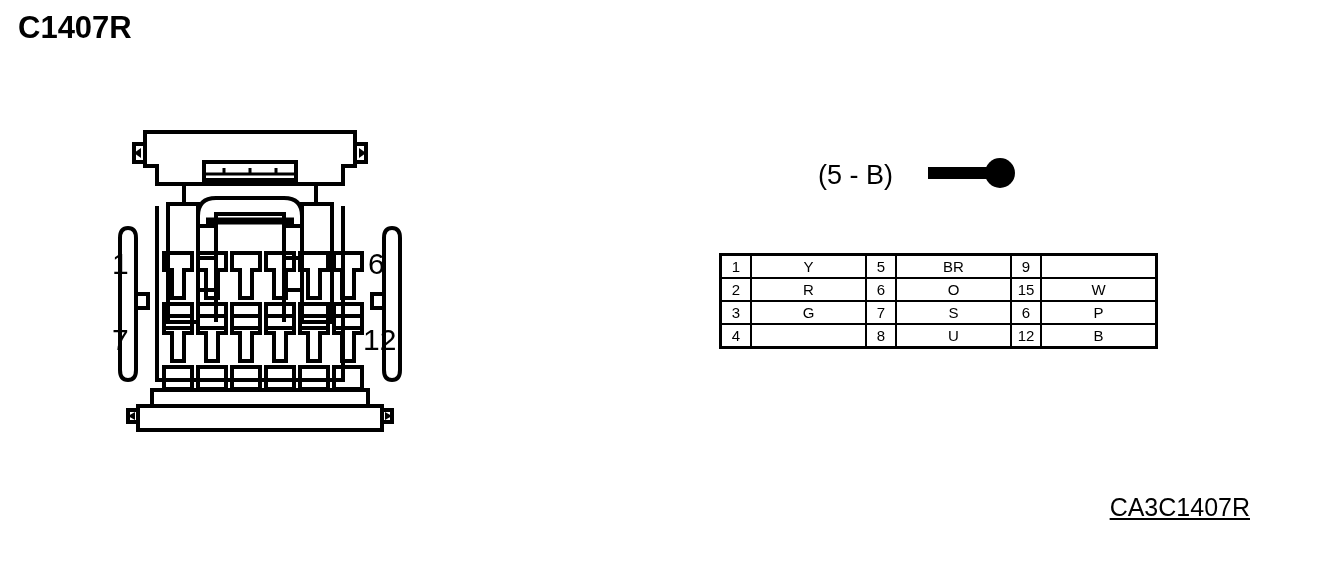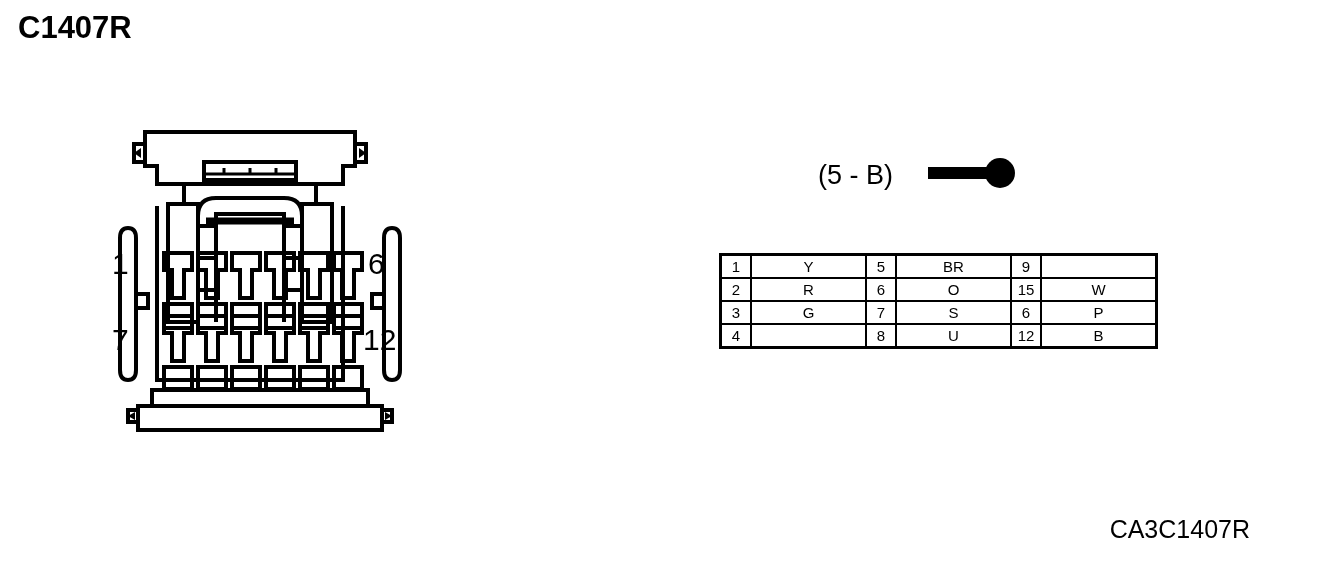--- a/index.html
+++ b/index.html
@@ -97,24 +97,25 @@
     line-height: 1;
     white-space: pre;
   }
   table#pin-table td.num  { width: 28px; }
   table#pin-table td.val  { width: 113px; }
 
   
   #drawing-code {
     position: absolute;
     right: 22px;
-    top: 517px;
+    top: 495px;
     font-size: 25px;
     line-height: 1;
     white-space: pre;
+    text-decoration: underline;
   }
 </style>
 </head>
 <body>
 
 <div id="page">
 
   <div id="page-title">C1407R</div>
 
   <div id="connector-figure">

